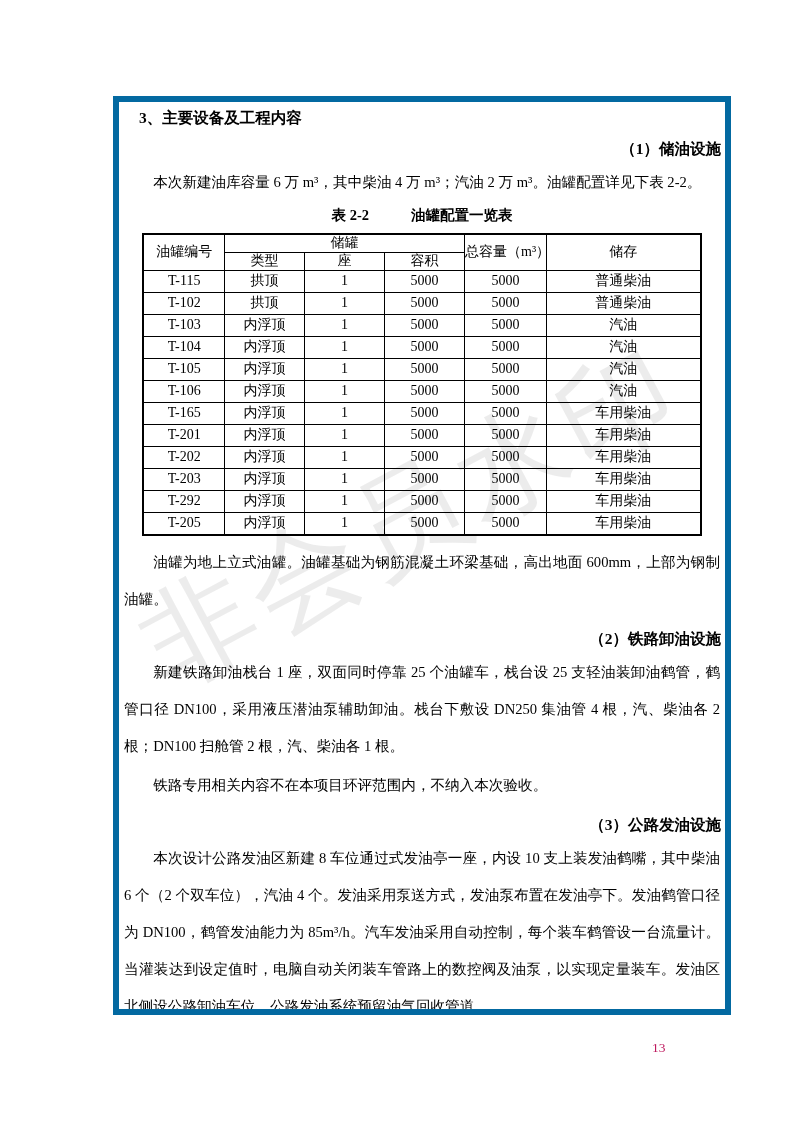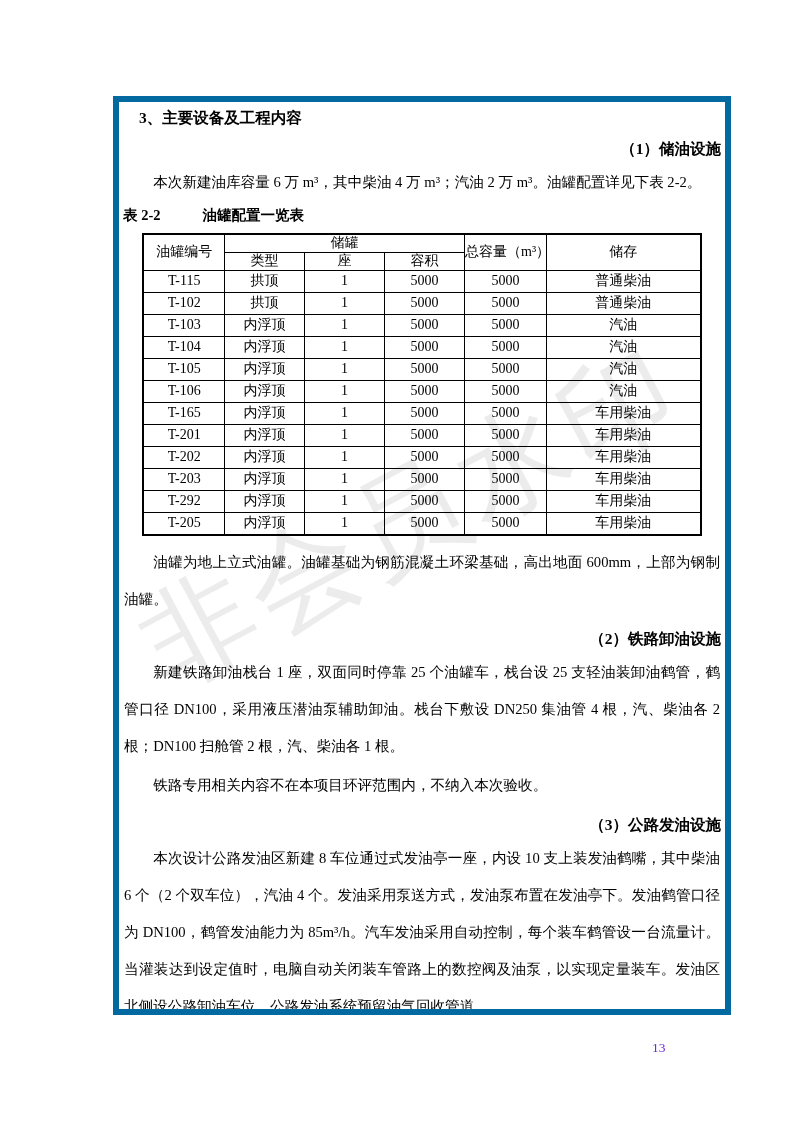--- a/index.html
+++ b/index.html
@@ -34,38 +34,38 @@
     margin:10px 0 0 20px;
     text-align:right;
   }
   .para{
     font-size:14.6px;line-height:37px;
     text-align:justify;text-justify:inter-ideograph;
     text-indent:2em;margin:5px 1px 0 1px;
   }
   .para.tight{margin-top:2px;}
   .tbl-caption{
-    font-weight:bold;font-size:14.5px;
+    text-align:center;font-weight:bold;font-size:14.5px;
     margin:5px 0 3px 0;line-height:19px;
   }
   .tbl-caption .cap-label{margin-right:42px;}
   table.tank-table{
     width:557px;margin:8px auto;border-collapse:collapse;
     border:2px solid #000;table-layout:fixed;
   }
   table.tank-table th, table.tank-table td{
     border:1px solid #000;text-align:center;vertical-align:middle;
     font-size:14px;font-weight:normal;padding:0;line-height:1.15;
     overflow:hidden;white-space:nowrap;
   }
   table.tank-table thead th{height:17px;}
   table.tank-table tbody td{height:21px;}
   .page-number{
     position:absolute;left:652px;top:1040px;
-    font-size:13.5px;color:#6d28d9;z-index:1;
+    font-size:13.5px;color:#be185d;z-index:1;
   }
 </style>
 </head>
 <body>
 
 <div class="page">
 
   <div class="watermark">非会员水印</div>
 
   <div class="content-box">

